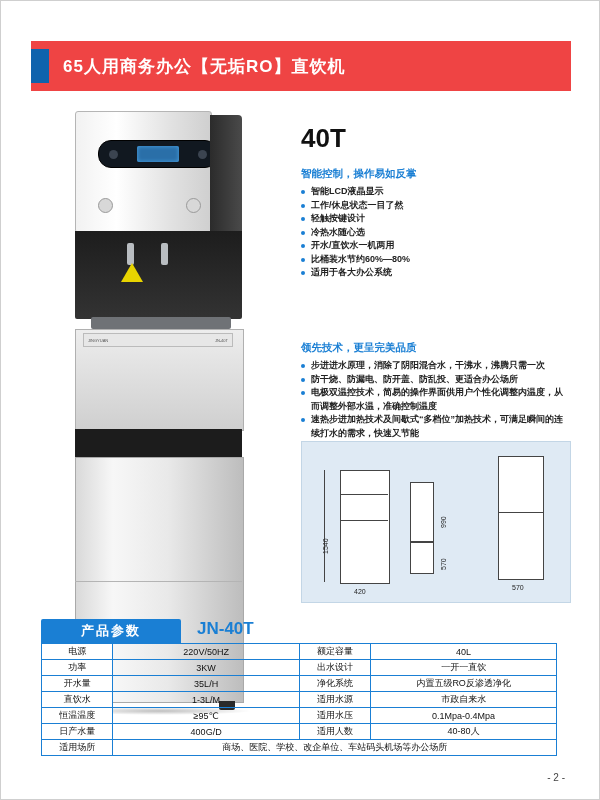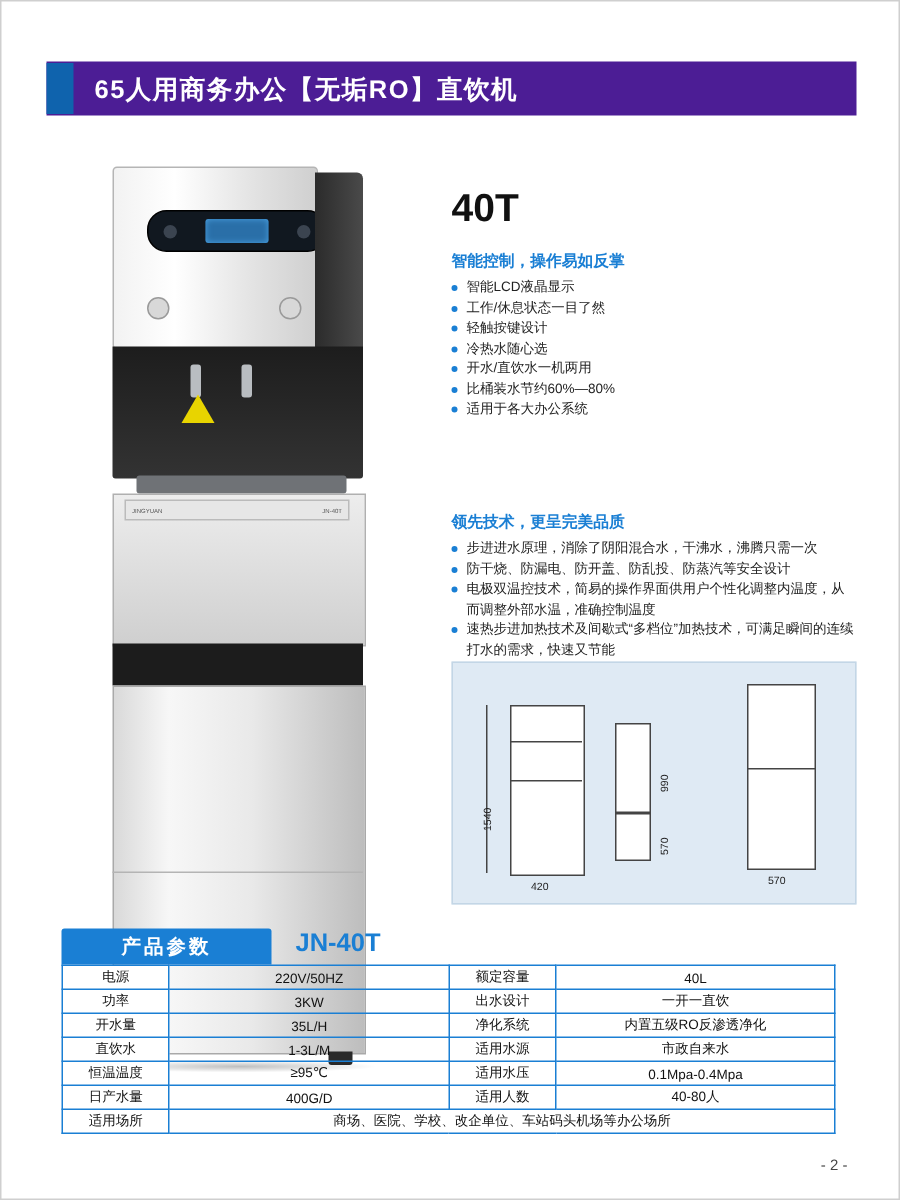--- a/index.html
+++ b/index.html
@@ -10,22 +10,22 @@
     position:relative;
     overflow:hidden;
   }
   .page{
     position:absolute;inset:0;
     border:1px solid #cfcfcf;
     box-sizing:border-box;
   }
   
   .header-bar{
-    position:absolute;left:30px;top:40px;width:540px;height:36px;
-    background:#4c1d95;
+    position:absolute;left:30px;top:40px;width:540px;height:50px;
+    background:#ef4444;
     display:flex;align-items:center;
   }
   .header-bar .bluebox{
     width:18px;height:34px;background:#0f63ad;
   }
   .header-title{
     color:#ffffff;font-size:17px;font-weight:bold;
     letter-spacing:1px;margin-left:14px;white-space:nowrap;
   }
   
@@ -106,21 +106,21 @@
   }
   
   .model-title{
     position:absolute;left:300px;top:122px;
     font-size:26px;font-weight:bold;color:#111;
   }
   .sec{position:absolute;left:300px;width:268px;}
   .sec-head{
     color:#1a7fd4;font-size:10.5px;font-weight:bold;margin-bottom:4px;
   }
-  ul.bullets{margin:0;padding:0;list-style:none;}
+  ul.bullets{margin:0;padding:0;list-style:none;font-weight:bold;}
   ul.bullets li{
     position:relative;padding-left:10px;font-size:9px;color:#222;
     line-height:13.5px;
   }
   ul.bullets li:before{
     content:"";position:absolute;left:0;top:5px;width:4px;height:4px;
     background:#1a7fd4;border-radius:50%;
   }
   
   .dim-box{
@@ -212,21 +212,21 @@
       <li>比桶装水节约60%—80%</li>
       <li>适用于各大办公系统</li>
     </ul>
   </div>
 
 
   <div class="sec" style="top:340px;">
     <div class="sec-head">领先技术，更呈完美品质</div>
     <ul class="bullets">
       <li>步进进水原理，消除了阴阳混合水，干沸水，沸腾只需一次</li>
-      <li>防干烧、防漏电、防开盖、防乱投、防蒸汽等安全设计</li>
+      <li>防干烧、防漏电、防开盖、防乱投、更适合办公场所</li>
       <li>电极双温控技术，简易的操作界面供用户个性化调整内温度，从而调整外部水温，准确控制温度</li>
       <li>速热步进加热技术及间歇式“多档位”加热技术，可满足瞬间的连续打水的需求，快速又节能</li>
     </ul>
   </div>
 
   <div class="dim-box">
 
     <div class="dv" style="left:38px;top:28px;width:48px;height:112px;"></div>
     <div class="dim-line" style="left:38px;top:52px;width:48px;height:1px;"></div>
     <div class="dim-line" style="left:38px;top:78px;width:48px;height:1px;"></div>

